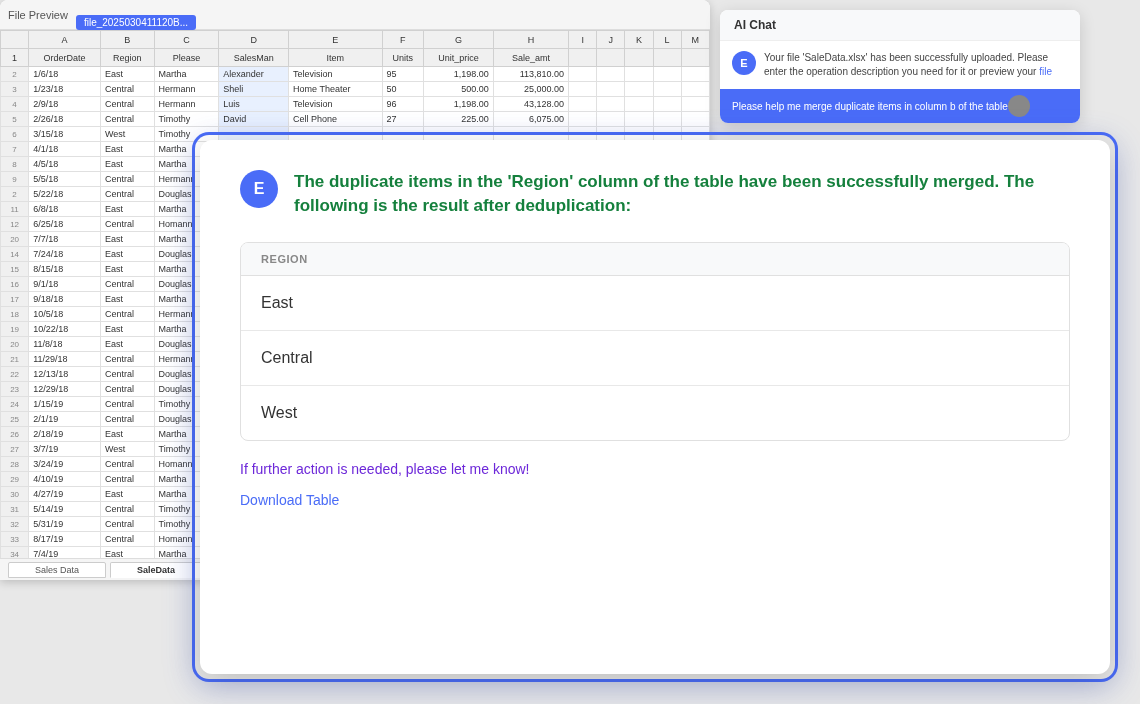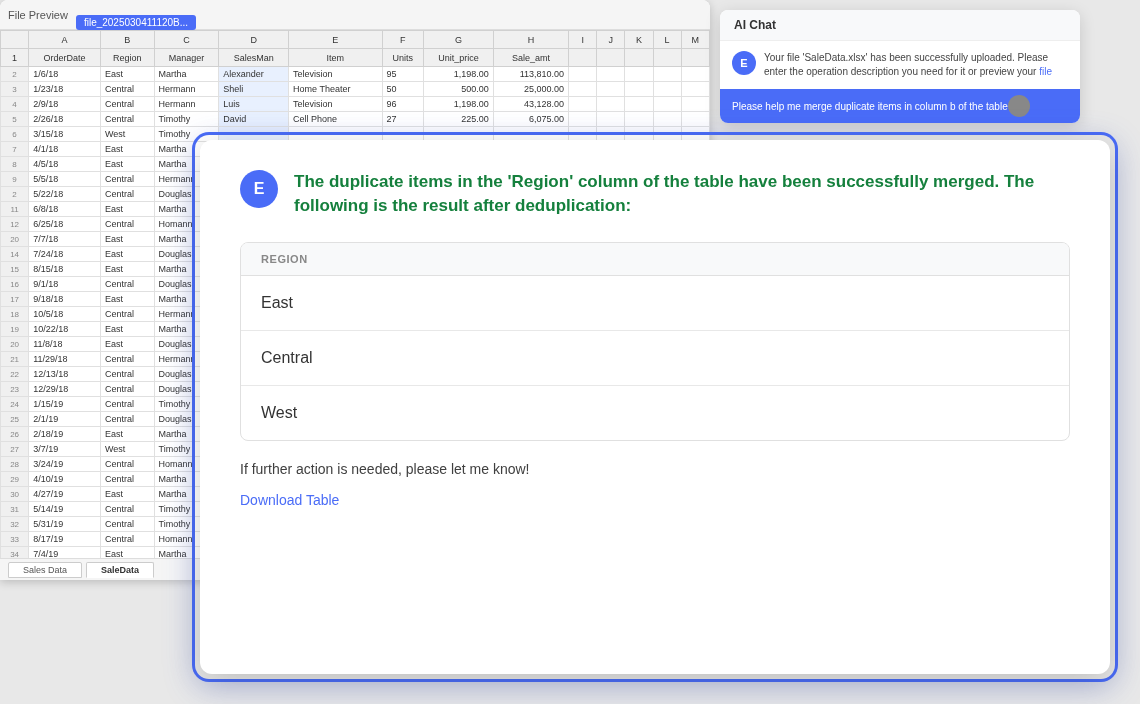--- a/index.html
+++ b/index.html
@@ -94,21 +94,21 @@
       height: 22px;
       background: #f5f5f5;
       border-top: 1px solid #ddd;
       display: flex;
       align-items: center;
       padding: 0 8px;
       gap: 4px;
     }
     .sheet-tab {
       font-size: 9px;
-      padding: 2px 14px;
+      padding: 2px 26px;
       border: 1px solid #ccc;
       border-radius: 2px 2px 0 0;
       background: white;
       color: #555;
       cursor: pointer;
     }
     .sheet-tab.active {
       background: white;
       border-bottom-color: white;
       color: #333;
@@ -241,21 +241,21 @@
       font-size: 16px;
       color: #333;
       border-bottom: 1px solid #e8e8e8;
     }
     .dedup-table-row:last-child {
       border-bottom: none;
     }
 
     .footer-text {
       font-size: 14px;
-      color: #404040;
+      color: #6d28d9;
       margin-bottom: 14px;
     }
     .download-link {
       font-size: 14px;
       color: #4a6cf7;
       text-decoration: none;
       cursor: pointer;
     }
 
     
@@ -292,21 +292,21 @@
         <th>I</th>
         <th>J</th>
         <th>K</th>
         <th>L</th>
         <th>M</th>
       </tr>
       <tr>
         <th>1</th>
         <th>OrderDate</th>
         <th>Region</th>
-        <th>Manager</th>
+        <th>Please</th>
         <th class="col-highlight">SalesMan</th>
         <th>Item</th>
         <th>Units</th>
         <th>Unit_price</th>
         <th>Sale_amt</th>
         <th></th>
         <th></th>
         <th></th>
         <th></th>
         <th></th>

